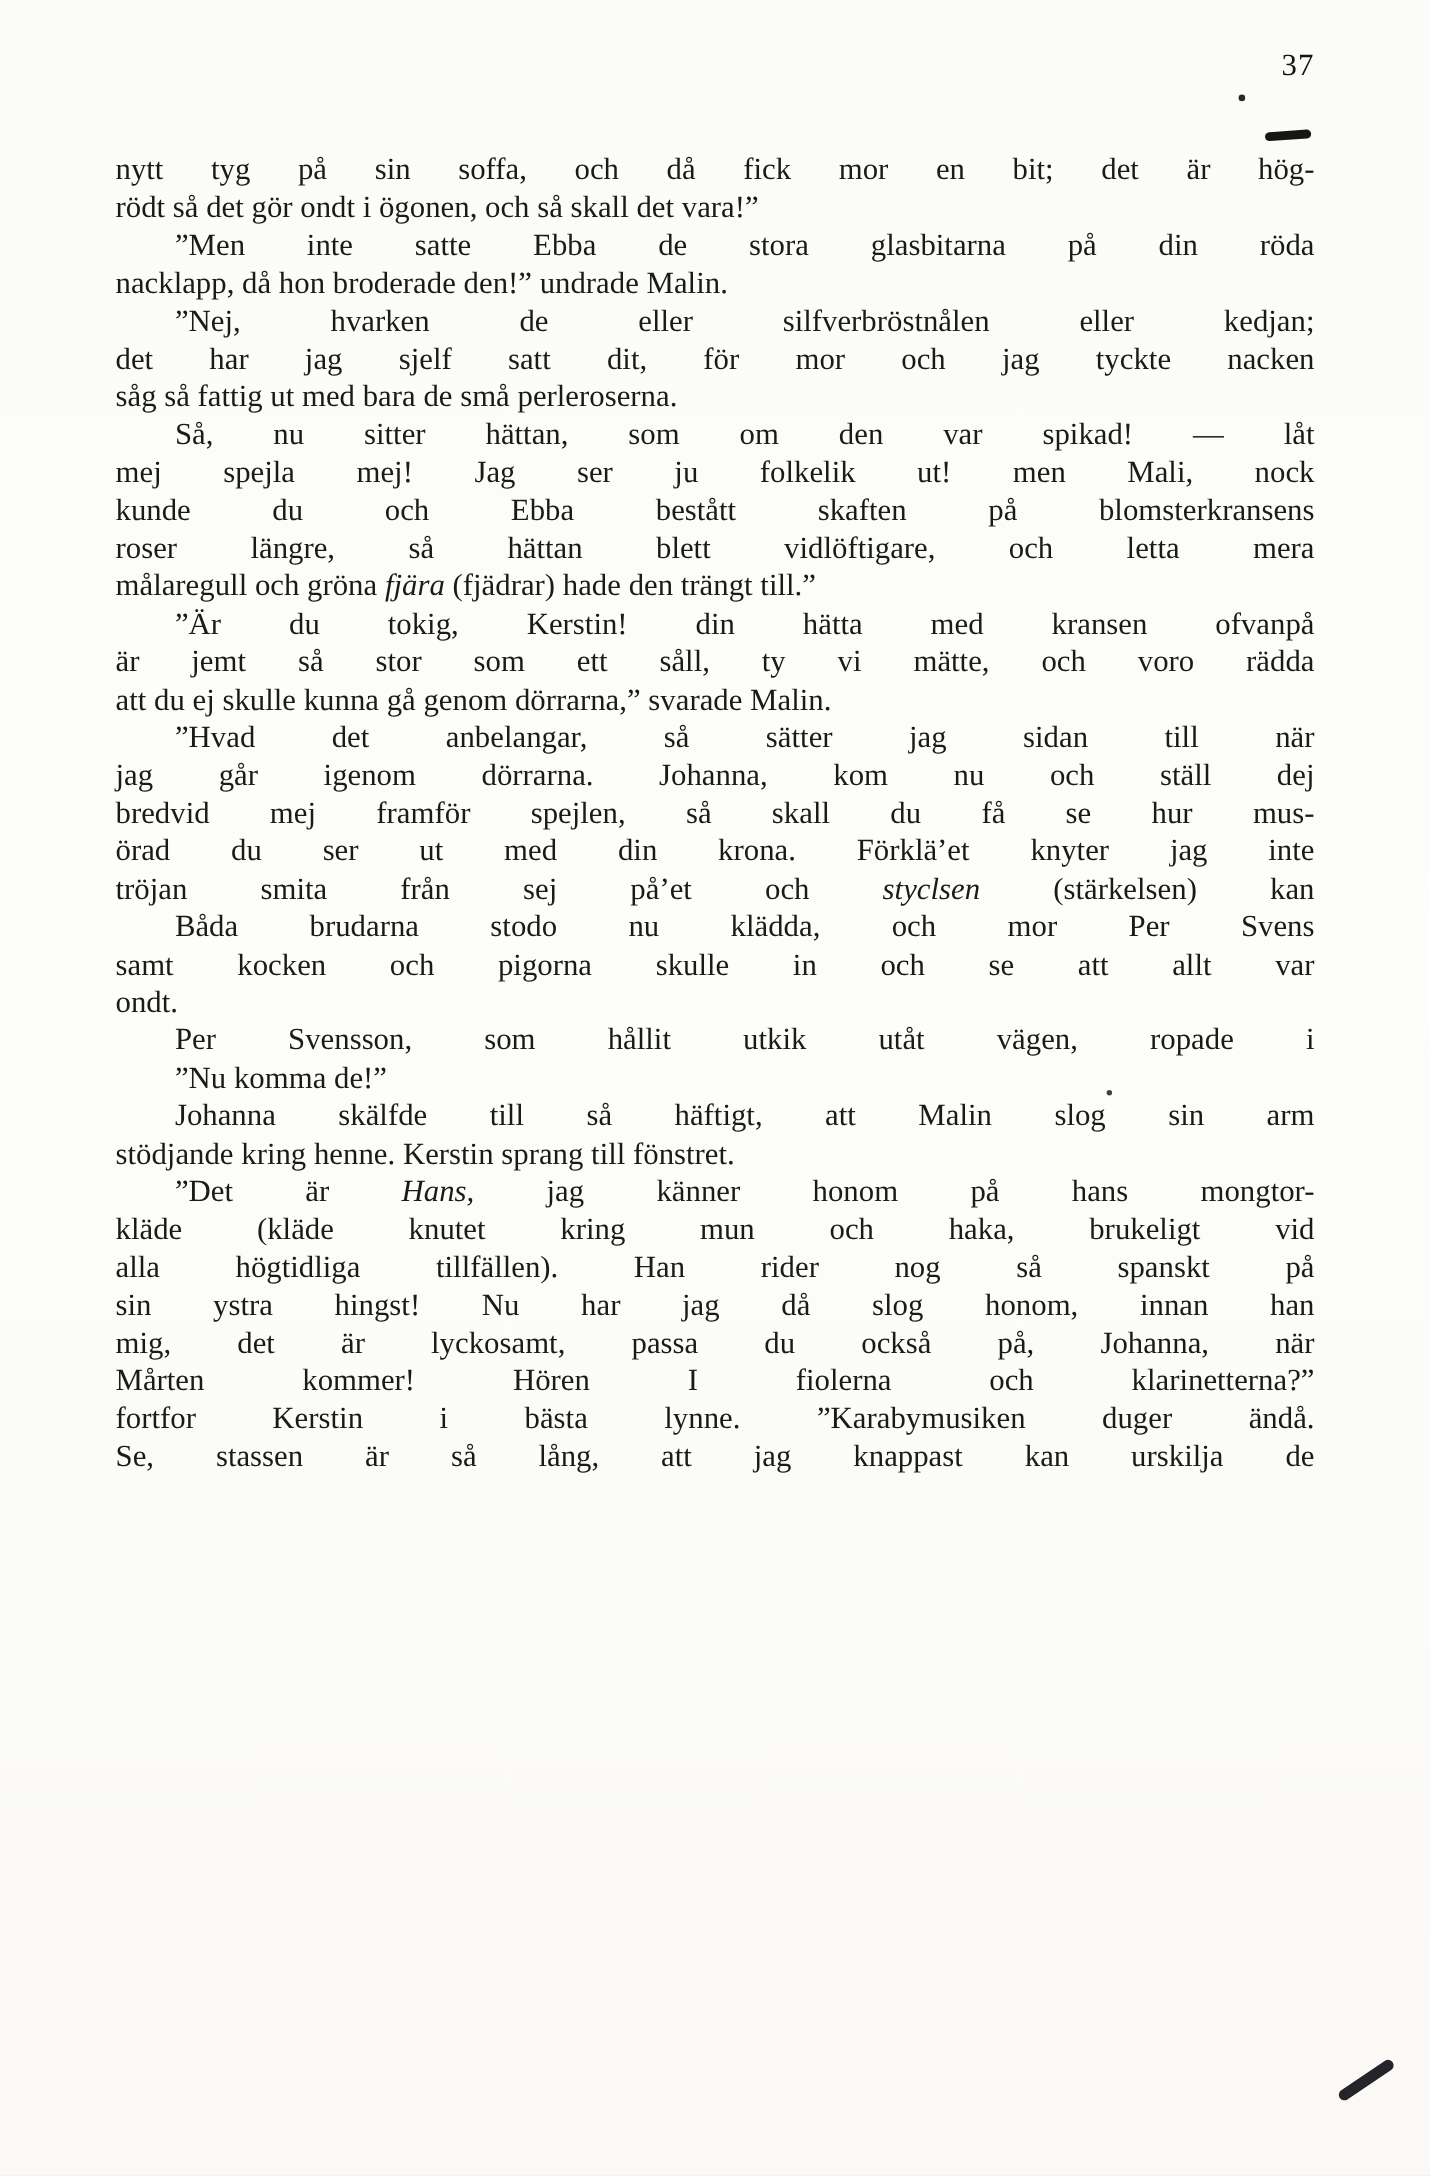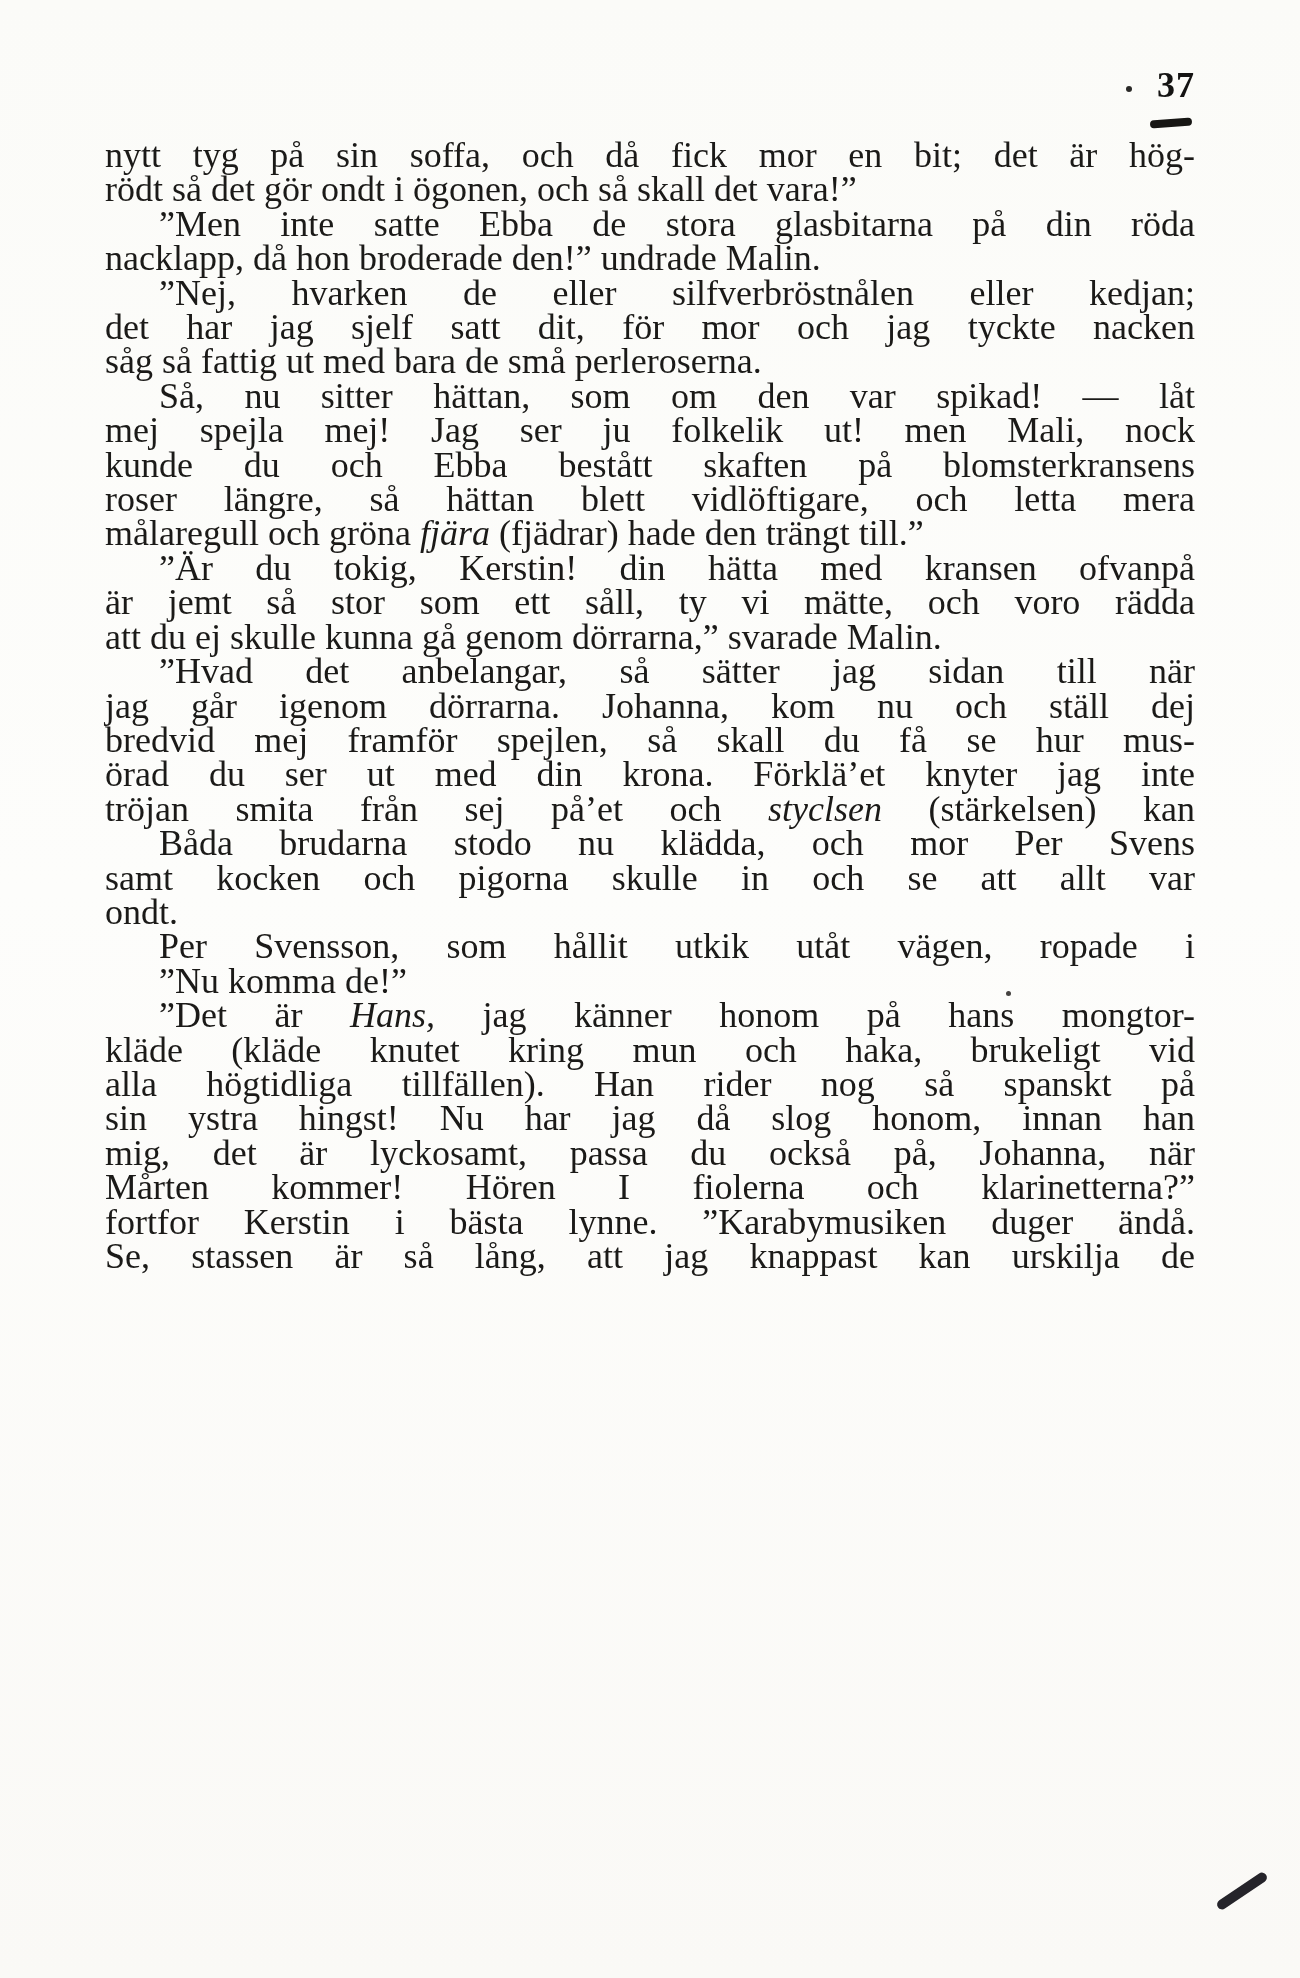--- a/index.html
+++ b/index.html
@@ -8,26 +8,26 @@
     width: 1300px;
     height: 1978px;
     margin: 0 auto;
     background: linear-gradient(180deg, #fbfbf8 0%, #fdfdfb 45%, #faf9f6 100%);
     font-family: "Liberation Serif", "DejaVu Serif", serif;
     color: #1b1a18;
     overflow: hidden;
   }
   .page-number {
     position: absolute;
-    top: 64px;
+    top: 44px;
     left: 105px;
     width: 1090px;
     text-align: right;
-    font-size: 36px;
-    font-weight: bold;
+    font-size: 28px;
+    font-weight: normal;
     letter-spacing: 1px;
     color: #141312;
   }
   .num-dot {
     position: absolute;
     top: 86px;
     left: 1126px;
     width: 6px;
     height: 6px;
     border-radius: 50%;
@@ -41,21 +41,21 @@
     height: 8px;
     background: #171614;
     border-radius: 4px;
     transform: rotate(-4deg);
   }
   .page-text {
     position: absolute;
     top: 138px;
     left: 105px;
     width: 1090px;
-    font-size: 36px;
+    font-size: 28px;
     line-height: 34.4px;
   }
   .line {
     text-align: justify;
     text-align-last: justify;
   }
   .line.end {
     text-align-last: left;
   }
   .line.indent {
@@ -127,20 +127,24 @@
         <div class="line"><span>samt kocken och pigorna skulle in och se att allt var</span></div>
         <div class="line end"><span>ondt.</span></div>
       </div>
       <div>
         <div class="line indent"><span>Per Svensson, som hållit utkik utåt vägen, ropade i</span></div>
       </div>
       <div>
         <div class="line end indent"><span>”Nu komma de!”</span></div>
       </div>
       <div>
+        <div class="line indent"><span>Johanna skälfde till så häftigt, att Malin slog sin arm</span></div>
+        <div class="line end"><span>stödjande kring henne. Kerstin sprang till fönstret.</span></div>
+      </div>
+      <div>
         <div class="line indent"><span>”Det är </span><span class="italic">Hans,</span><span> jag känner honom på hans mongtor-</span></div>
         <div class="line"><span>kläde (kläde knutet kring mun och haka, brukeligt vid</span></div>
         <div class="line"><span>alla högtidliga tillfällen). Han rider nog så spanskt på</span></div>
         <div class="line"><span>sin ystra hingst! Nu har jag då slog honom, innan han</span></div>
         <div class="line"><span>mig, det är lyckosamt, passa du också på, Johanna, när</span></div>
         <div class="line"><span>Mårten kommer! Hören I fiolerna och klarinetterna?”</span></div>
         <div class="line"><span>fortfor Kerstin i bästa lynne. ”Karabymusiken duger ändå.</span></div>
         <div class="line"><span>Se, stassen är så lång, att jag knappast kan urskilja de</span></div>
       </div>
     </div>

